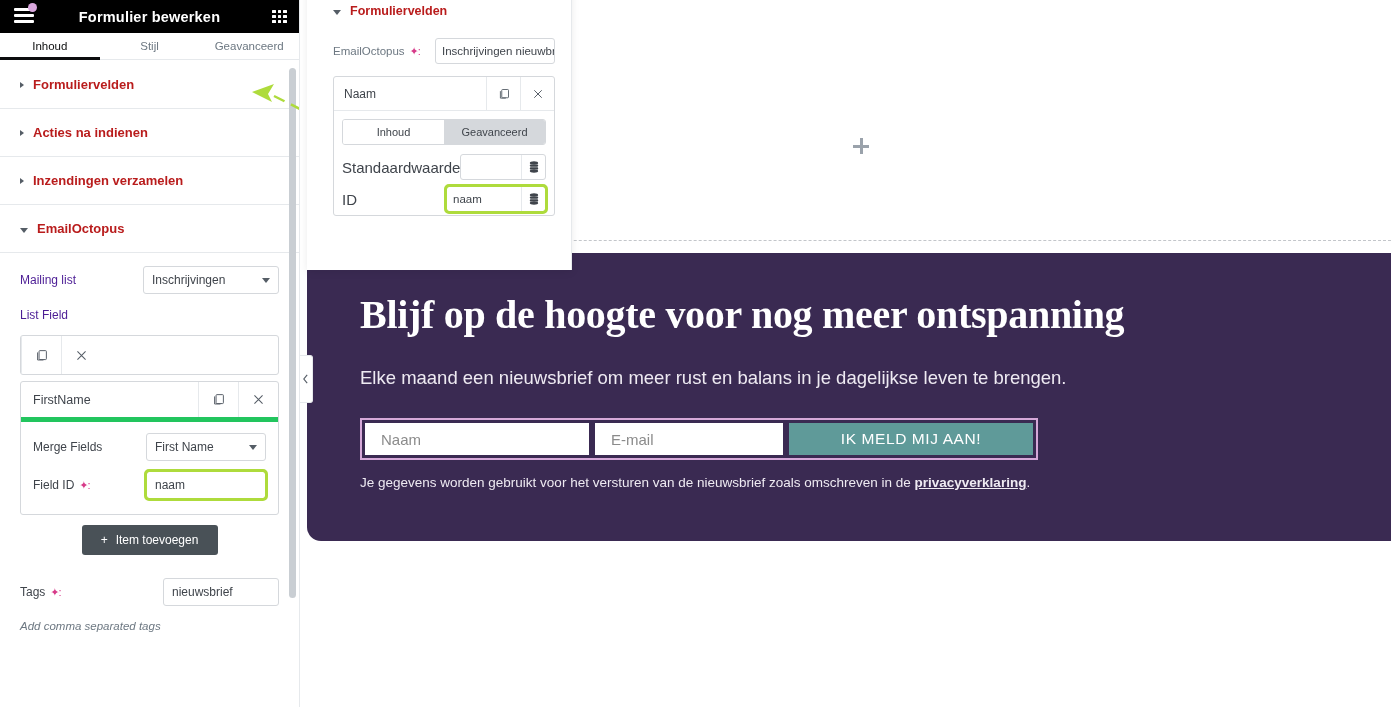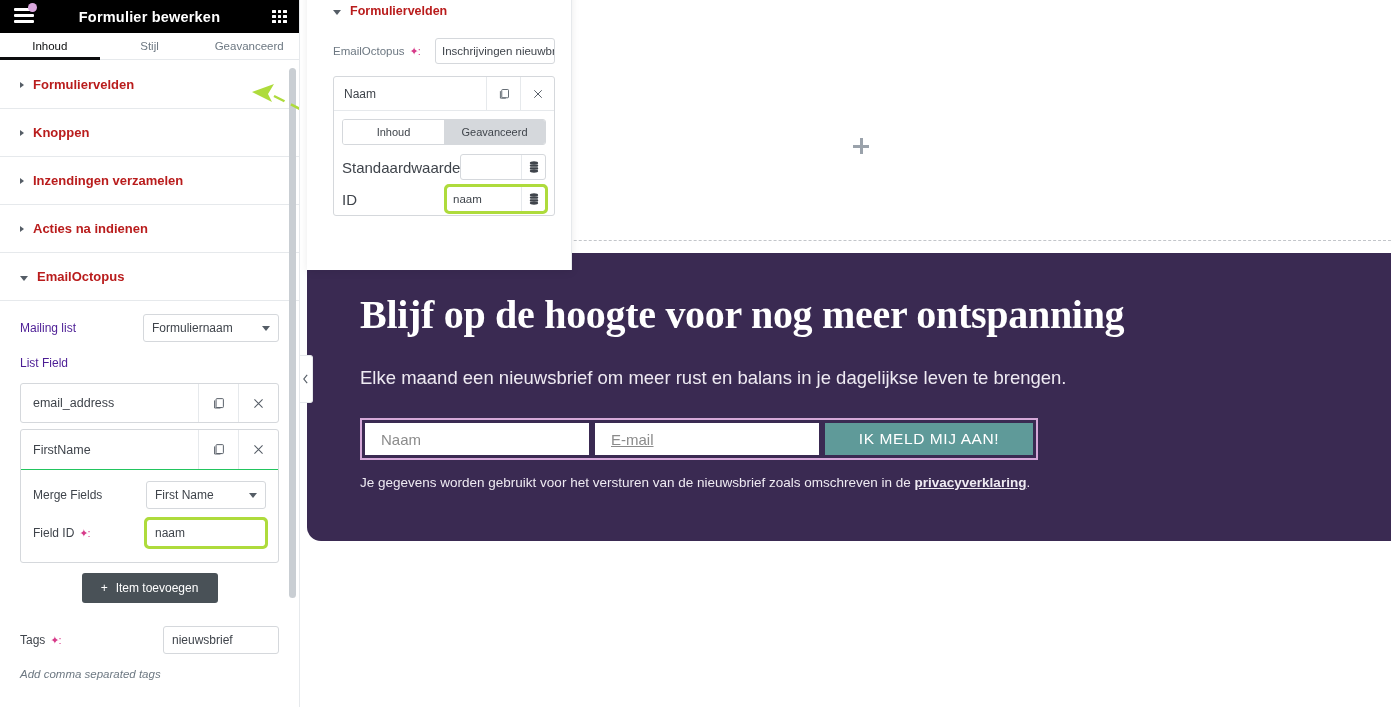--- a/index.html
+++ b/index.html
@@ -59,21 +59,21 @@
 
   .repeater { padding: 6px 20px 0 20px; }
   .rep-item {
     display: flex; border: 1px solid #d5d8dc; border-radius: 3px; height: 40px;
     margin-bottom: 6px; background: #fff; align-items: stretch; overflow: hidden;
   }
   .rep-title { flex: 1; display: flex; align-items: center; padding-left: 12px; font-size: 12.5px; color: #3f444b; cursor: pointer;}
   .rep-btn { width: 40px; display: flex; align-items: center; justify-content: center;
              border-left: 1px solid #e6e9ec; cursor: pointer; color: #555d66; }
   .rep-open { border: 1px solid #d5d8dc; border-radius: 3px; margin-bottom: 6px; background:#fff; }
-  .rep-open .rep-head { display: flex; height: 40px; border-bottom: 1px solid #22c55e; }
+  .rep-open .rep-head { display: flex; height: 40px; border-bottom: 5px solid #22c55e; }
   .rep-body { padding: 6px 0 10px 0; }
 
   .tiny-input { height: 28px; border: 1px solid #d5d8dc; border-radius: 3px; background: #fff;
                 font-size: 12px; color: #3f444b; display: flex; align-items: center; padding: 0 8px; }
 
   .hl-green { outline: 3px solid #aedb3c; outline-offset: -1px; border-color:#aedb3c !important; }
 
   .add-btn {
     margin: 10px auto 0 auto; width: 136px; height: 30px; background: #495157; border-radius: 3px;
     color: #fff; font-size: 12px; display: flex; align-items: center; justify-content: center; gap: 8px; cursor: pointer;
@@ -138,21 +138,21 @@
   .hero-title { font-family: "Liberation Serif", serif; font-weight: bold; color:#fff;
                 font-size: 40px; letter-spacing: -.3px; line-height: 1; }
   .hero-sub { color:#eeeaf2; font-size: 18.5px; margin-top: 32px; }
   .hero-form {
     margin-top: 29px; width: 678px; height: 42px; border: 2px solid #d5a8d8;
     display: flex; background: #3a2a52; padding: 3px;
   }
   .hf-input { background: #fff; height: 100%; display:flex; align-items:center; padding-left: 16px;
               font-size: 15px; color:#8b8b8b; }
   .hf-name { width: 224px; }
-  .hf-mail { width: 224px; margin-left: 6px; text-decoration: underline; }
+  .hf-mail { width: 188px; margin-left: 6px; }
   .hf-btn { flex: 1; margin-left: 6px; background: #5f9a99; color: #fff; display:flex;
             align-items:center; justify-content:center; font-size: 15.5px; letter-spacing: .6px; cursor:pointer;}
   .hero-legal { margin-top: 15px; font-size: 13.5px; color: #eeeaf2; }
   .hero-legal b { text-decoration: underline; }
 </style>
 </head>
 <body>
 
 <div id="root">
 
@@ -186,51 +186,46 @@
     </div>
 
     <div class="scrollarea">
 
       <div class="section">
         <span class="sec-caret"></span>
         <span class="sec-label">Formuliervelden</span>
       </div>
       <div class="section">
         <span class="sec-caret"></span>
-        <span class="sec-label">Knoppen</span>
+        <span class="sec-label">Acties na indienen</span>
       </div>
       <div class="section">
         <span class="sec-caret"></span>
         <span class="sec-label">Inzendingen verzamelen</span>
       </div>
       <div class="section">
-        <span class="sec-caret"></span>
-        <span class="sec-label">Acties na indienen</span>
-      </div>
-      <div class="section">
         <span class="sec-caret open"></span>
         <span class="sec-label">EmailOctopus</span>
       </div>
 
       <div class="ctrl-row" style="margin-top:6px">
         <span class="ctrl-label">Mailing list</span>
         <div class="select-box">
-          <span>Formuliernaam</span>
+          <span>Inschrijvingen</span>
           <span class="cv"></span>
         </div>
       </div>
 
       <div class="ctrl-row" style="min-height:28px">
         <span class="ctrl-label">List Field</span>
       </div>
 
       <div class="repeater">
 
         <div class="rep-item">
-          <div class="rep-title">email_address</div>
           <div class="rep-btn">
             <svg width="13" height="13" viewBox="0 0 16 16" fill="none" stroke="#555d66" stroke-width="1.2">
               <rect x="5" y="2" width="9" height="11" rx="1"></rect>
                 <path d="M3.2 4.2v9.3h7.2"></path>
             </svg>
           </div>
           <div class="rep-btn">
             <svg width="13" height="13" viewBox="0 0 16 16" stroke="#555d66" stroke-width="1.3">
                 <path d="M3 3l10 10M13 3L3 13"></path>
               </svg>

